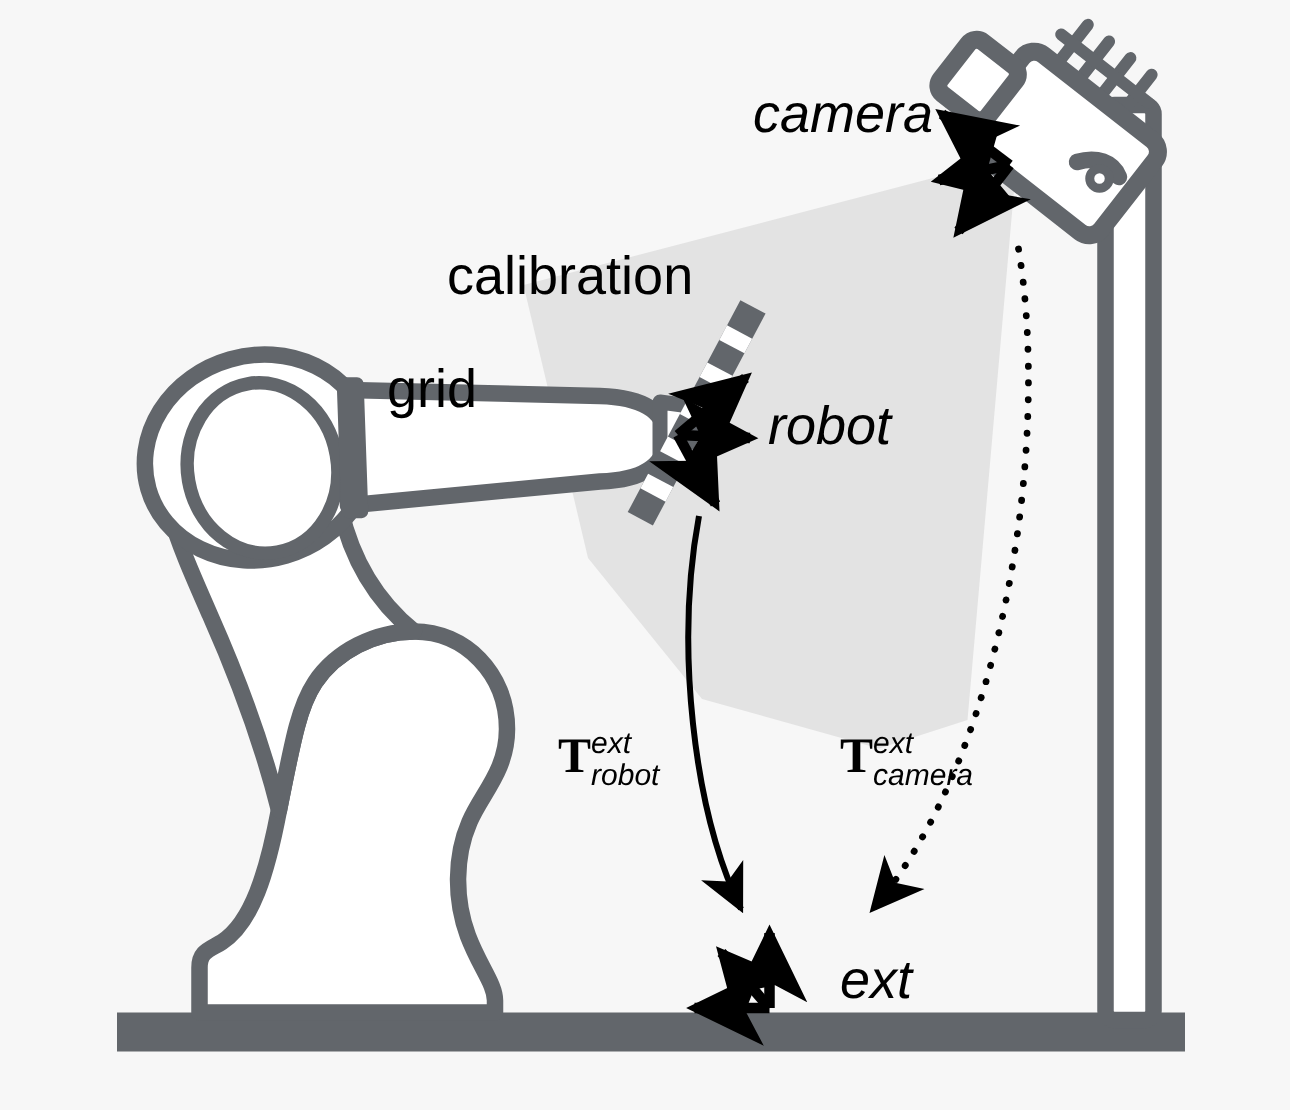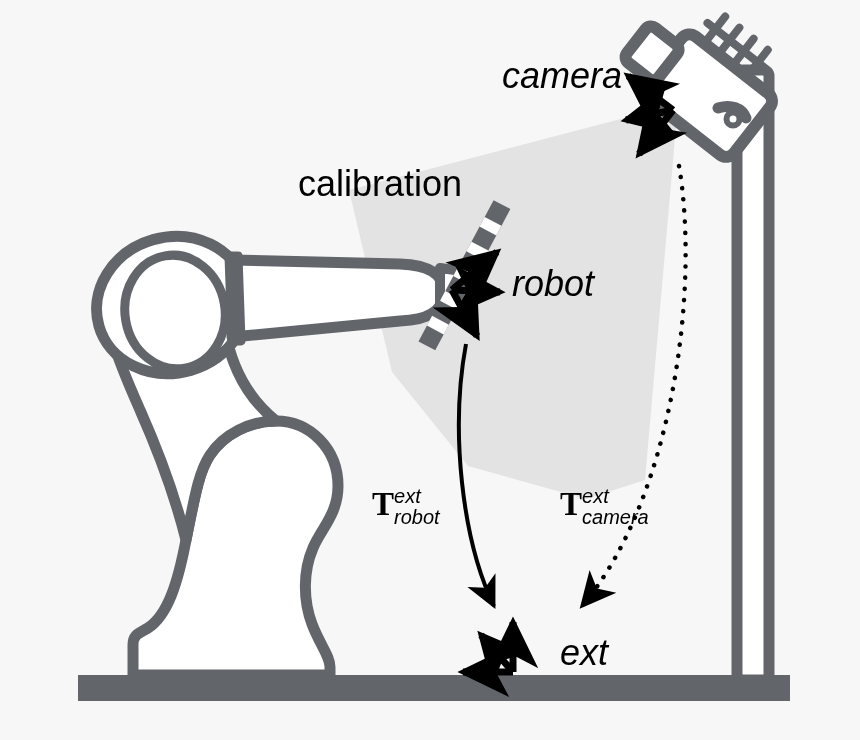--- a/index.html
+++ b/index.html
@@ -229,20 +229,21 @@
     </g>
 
     <g>
       <path d="M 679 166 C 700 290 672 500 582 606" fill="none" stroke="#000000" stroke-width="4.5" stroke-dasharray="0.2 11" stroke-linecap="round" marker-end="url(#ah-solid)"></path>
     </g>
 
   </svg>
 
   <div class="lbl lbl-plain" id="label-calibration-grid">
     <span>calibration</span>
+    <span class="line2">grid</span>
   </div>
 
   <div class="lbl lbl-italic" id="label-camera">camera</div>
 
   <div class="lbl lbl-italic" id="label-robot">robot</div>
 
   <div class="lbl lbl-italic" id="label-ext">ext</div>
 
   <div class="tf" id="tf-robot">
     <span class="tbase">T</span><span class="scripts"><span class="sup">ext</span><span class="sub">robot</span></span>

